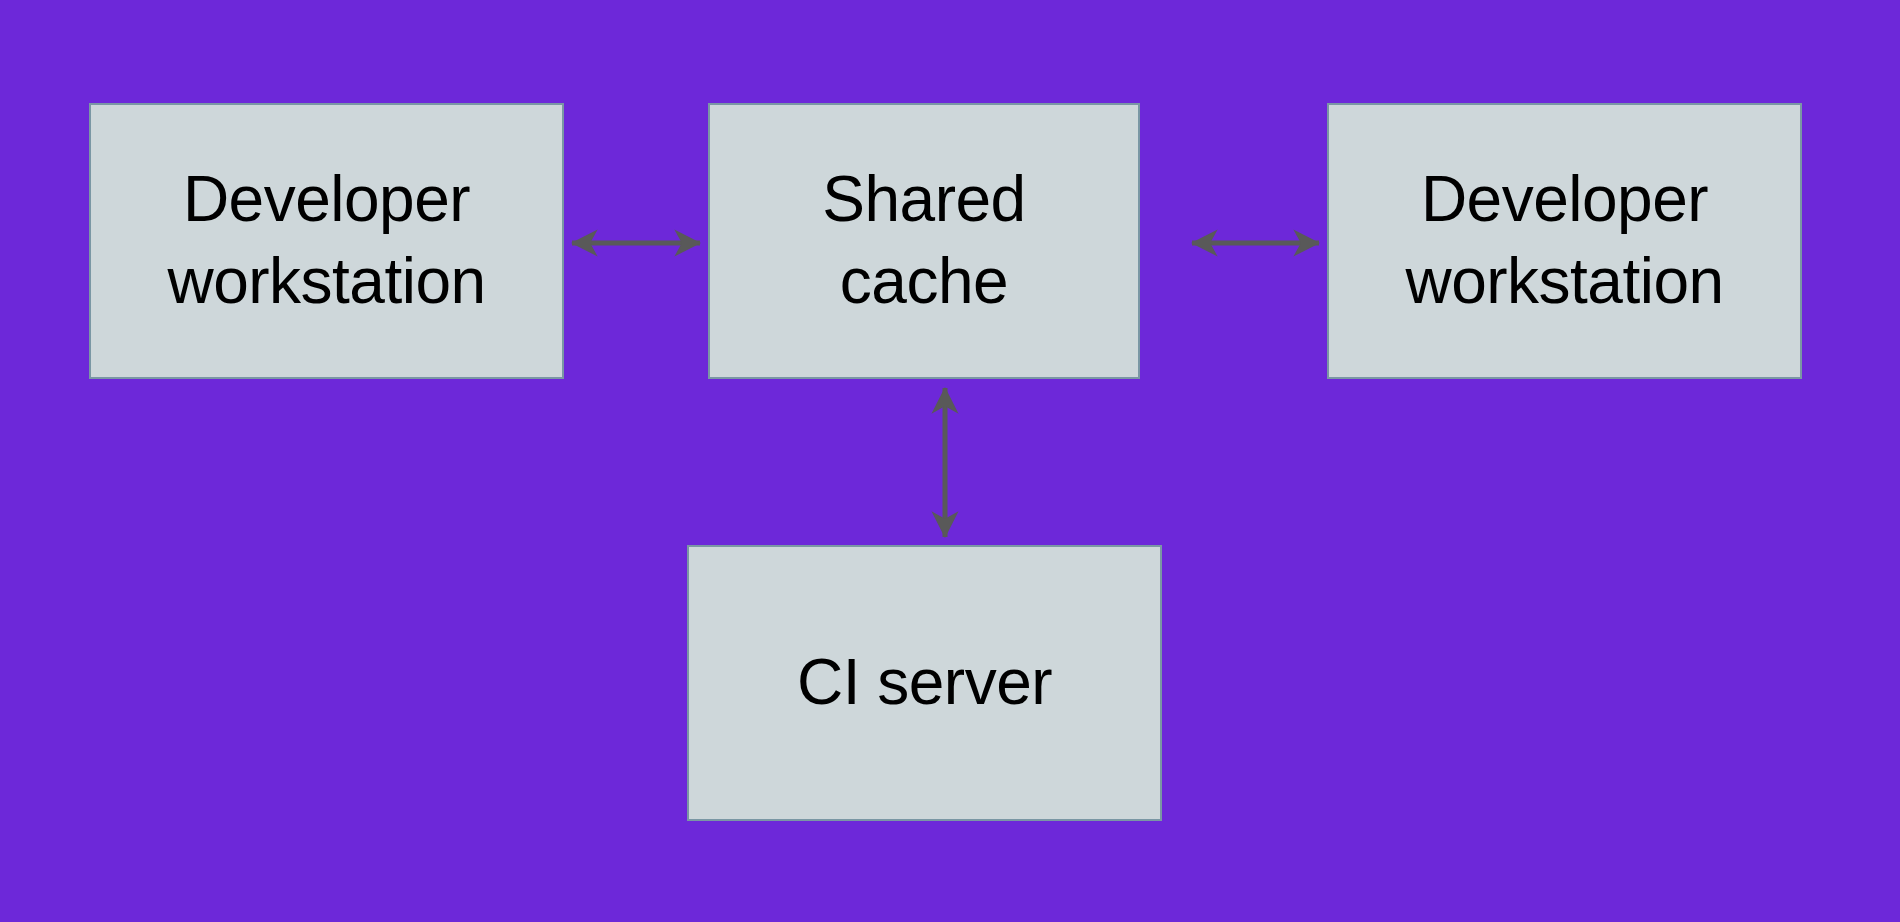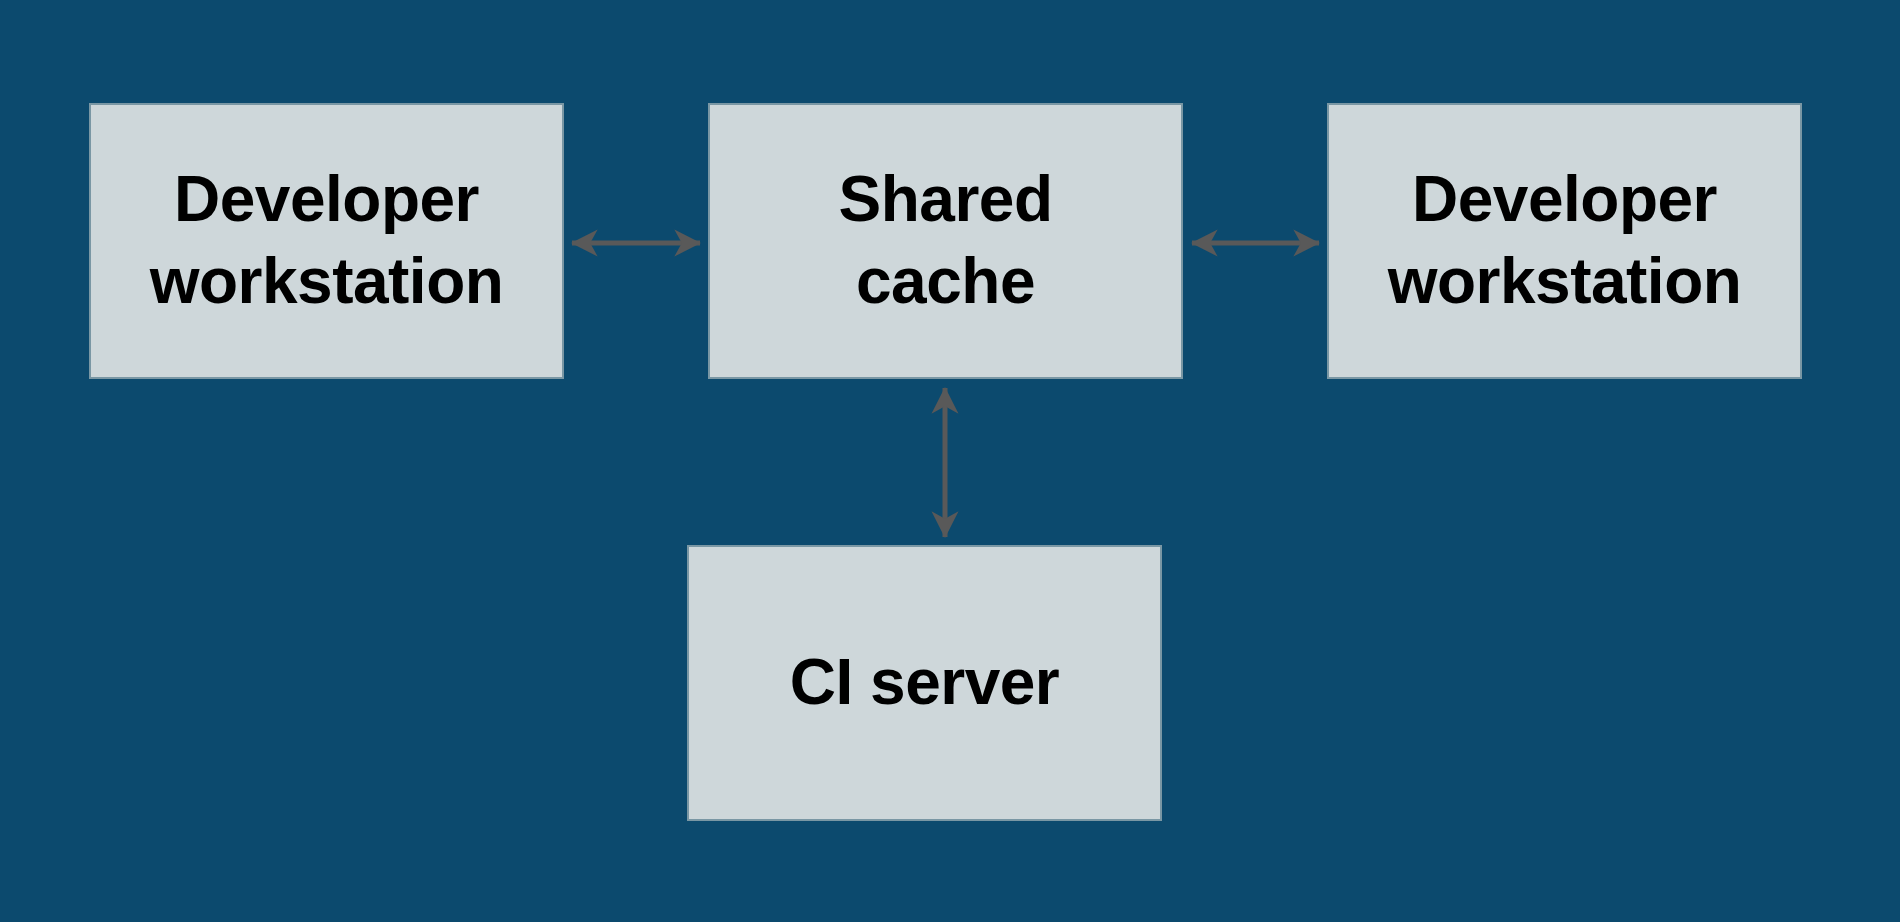--- a/index.html
+++ b/index.html
@@ -8,23 +8,22 @@
     padding: 0;
     background: #ffffff;
   }
   body {
     font-family: "Liberation Sans", sans-serif;
   }
   #canvas {
     position: relative;
     width: 1900px;
     height: 922px;
-    background: #0c4a6e;
+    background: #6d28d9;
     overflow: hidden;
-    font-weight: bold;
   }
   #edges {
     position: absolute;
     left: 0;
     top: 0;
     width: 1900px;
     height: 922px;
     pointer-events: none;
   }
   .node {
@@ -41,21 +40,21 @@
     font-family: "Liberation Sans", sans-serif;
     font-size: 64px;
     line-height: 1.28;
     color: #000000;
     letter-spacing: -0.5px;
     white-space: pre-line;
     padding: 0 6px;
   }
   
   #node-dev-left   { left: 89px;  top: 103px; width: 475px; height: 276px; }
-  #node-cache      { left: 708px; top: 103px; width: 475px; height: 276px; }
+  #node-cache      { left: 708px; top: 103px; width: 432px; height: 276px; }
   #node-dev-right  { left: 1327px;top: 103px; width: 475px; height: 276px; }
   #node-ci         { left: 687px; top: 545px; width: 475px; height: 276px; }
 </style>
 </head>
 <body>
 
 <div id="canvas">
 
   <svg id="edges" viewBox="0 0 1900 922" width="1900" height="922" xmlns="http://www.w3.org/2000/svg">
     <defs>

